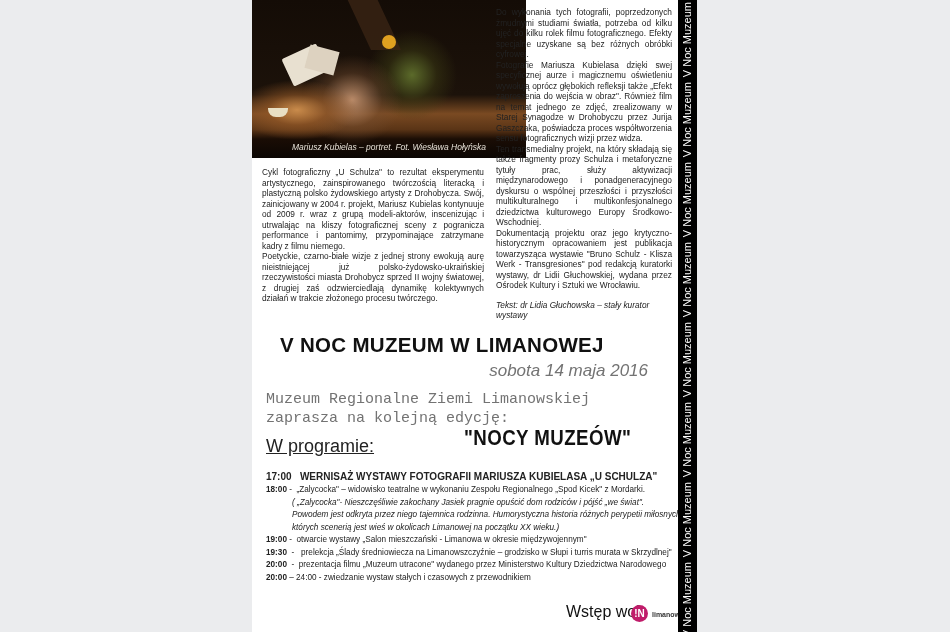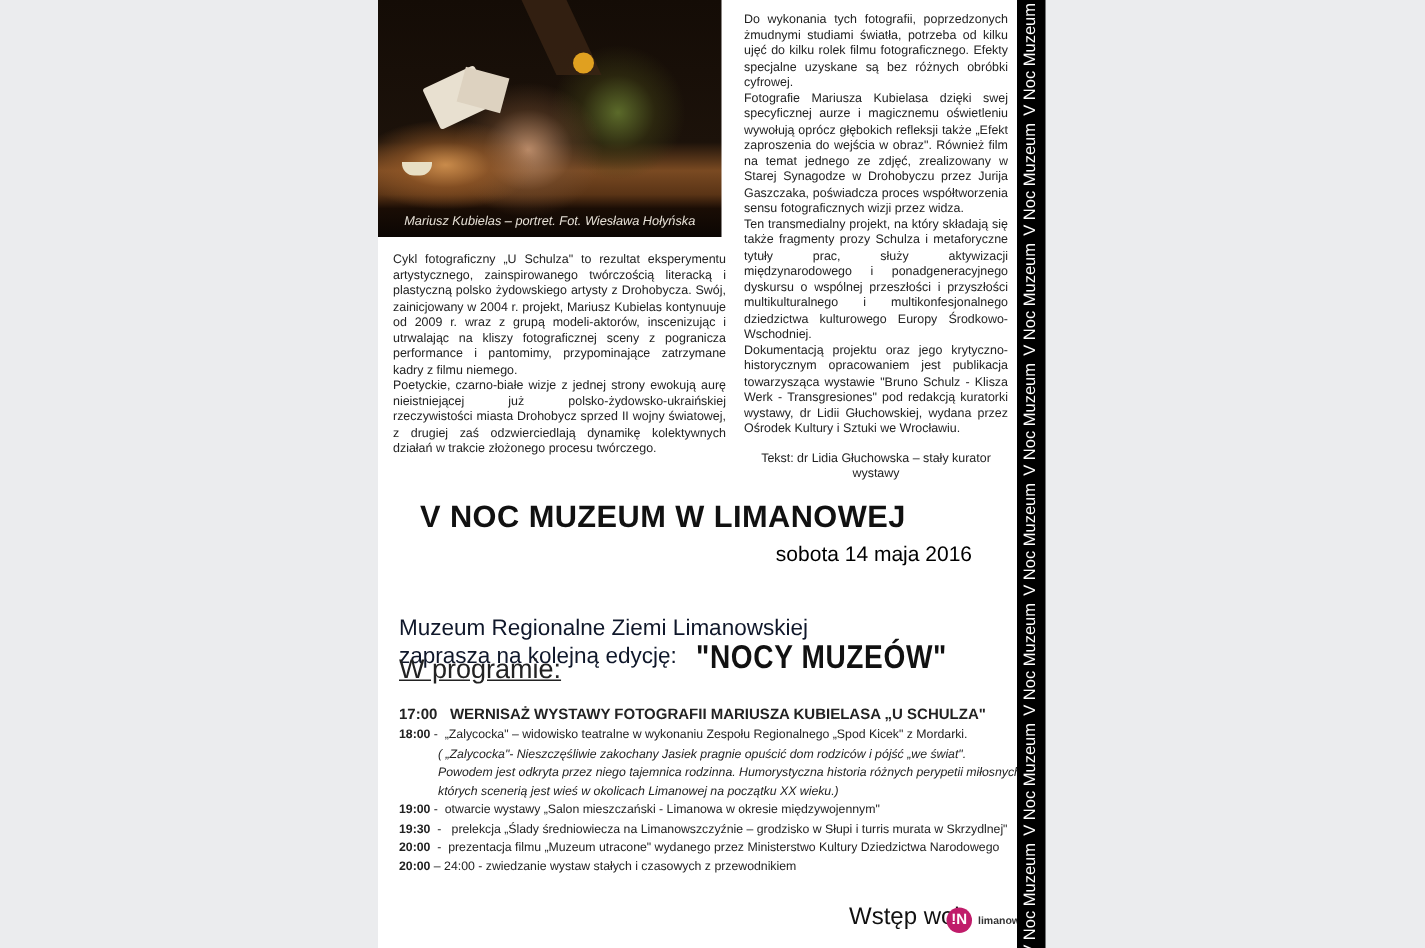--- a/index.html
+++ b/index.html
@@ -1,38 +1,38 @@
 <!DOCTYPE html>
 <html><head>
 <meta charset="utf-8">
 <style>
   html, body { margin:0; padding:0; }
   body { width:950px; height:632px; background:#ebecee; position:relative; overflow:hidden; font-family:"Liberation Sans", sans-serif; }
   .page { position:absolute; left:252px; top:0; width:426px; height:632px; background:#ffffff; }
   .strip { position:absolute; left:678px; top:0; width:19px; height:632px; background:#000; overflow:hidden; }
   .strip-text { position:absolute; left:1px; width:17px; color:#fff; font-size:11px; writing-mode:vertical-rl; transform:rotate(180deg); white-space:nowrap; line-height:17px; text-align:center; }
-  .photo { position:absolute; left:0; top:0; width:229px; height:158px; background:
+  .photo { position:absolute; left:0; top:0; width:274px; height:158px; background:
       radial-gradient(ellipse 60px 30px at 45px 110px, #c98b4b 0%, rgba(150,90,40,0.6) 50%, rgba(0,0,0,0) 100%),
       radial-gradient(ellipse 50px 45px at 100px 100px, #b98a68 0%, rgba(120,80,50,0.4) 60%, rgba(0,0,0,0) 100%),
       radial-gradient(ellipse 45px 45px at 160px 75px, #5b6a2a 0%, rgba(60,60,20,0.5) 55%, rgba(0,0,0,0) 100%),
       linear-gradient(180deg, #140c06 0%, #1c120a 60%, #7a4a22 72%, #5a3416 82%, #1a0d05 88%, #0b0603 100%); overflow:hidden; }
   .photo .beam { position:absolute; left:105px; top:-10px; width:30px; height:60px; background:#3a2414; transform:skewX(25deg); opacity:0.8; }
   .photo .card { position:absolute; left:34px; top:50px; width:38px; height:30px; background:#e8e0d0; transform:rotate(-25deg); border-radius:2px; }
   .photo .card2 { position:absolute; left:55px; top:48px; width:30px; height:24px; background:#ddd2c0; transform:rotate(15deg); }
   .photo .flower { position:absolute; left:130px; top:35px; width:14px; height:14px; border-radius:50%; background:#e0a020; }
   .photo .cup { position:absolute; left:16px; top:108px; width:20px; height:9px; background:#e8dfc4; border-radius:0 0 8px 8px; }
   .photo .caption { position:absolute; left:0; right:0; bottom:6px; text-align:center; color:#e6e0d6; font-size:8.5px; font-style:italic; }
   .col { position:absolute; font-size:8.3px; line-height:10.5px; color:#222; text-align:justify; }
   .col p { margin:0; }
   .col-left { left:10px; top:167px; width:222px; }
   .col-right { left:244px; top:7px; width:176px; }
-  .credit { margin-top:9px !important; text-align:center; }
+  .credit { margin-top:9px !important; font-style:italic; text-align:left; }
   .title { position:absolute; left:28px; top:333px; font-family:Liberation Sans, sans-serif; font-weight:bold; font-size:20.5px; letter-spacing:0.3px; color:#111; white-space:nowrap; }
-  .date { position:absolute; right:30px; top:361px; font-size:14px; color:#000000; }
-  .org { position:absolute; left:14px; top:409px; font-size:15px; line-height:19px; color:#0f172a; }
+  .date { position:absolute; right:30px; top:361px; font-size:17px; color:#737373;font-style:italic; }
+  .org { position:absolute; left:14px; top:390px; font-size:15px; line-height:19px; color:#737373;font-family:Liberation Mono, monospace; }
   .nocy { position:absolute; left:212px; top:425px; font-size:22px; font-weight:bold; color:#111; letter-spacing:0.5px; transform:scaleX(0.85); transform-origin:0 0; font-family:"Liberation Sans", sans-serif; }
   .program-head { position:absolute; left:14px; top:436px; font-size:18px; color:#222; text-decoration:underline; }
   .prog { position:absolute; left:14px; top:470px; width:410px; font-size:8.2px; color:#222; }
   .row { white-space:nowrap; height:12.5px; line-height:12.5px; }
   .row .t { font-weight:bold; }
   .row.big { font-size:10px; font-weight:bold; height:14px; line-height:14px; }
   .row.note { font-style:italic; padding-left:26px; }
   .entry { position:absolute; left:314px; top:603px; font-size:16px; color:#111; }
   .logo-circle { position:absolute; left:379px; top:605px; width:17px; height:17px; border-radius:50%; background:#c01c6a; color:#fff; font-size:10px; font-weight:bold; text-align:center; line-height:17px; }
   .logo-text { position:absolute; left:400px; top:611px; font-size:7px; font-weight:bold; color:#333; }

